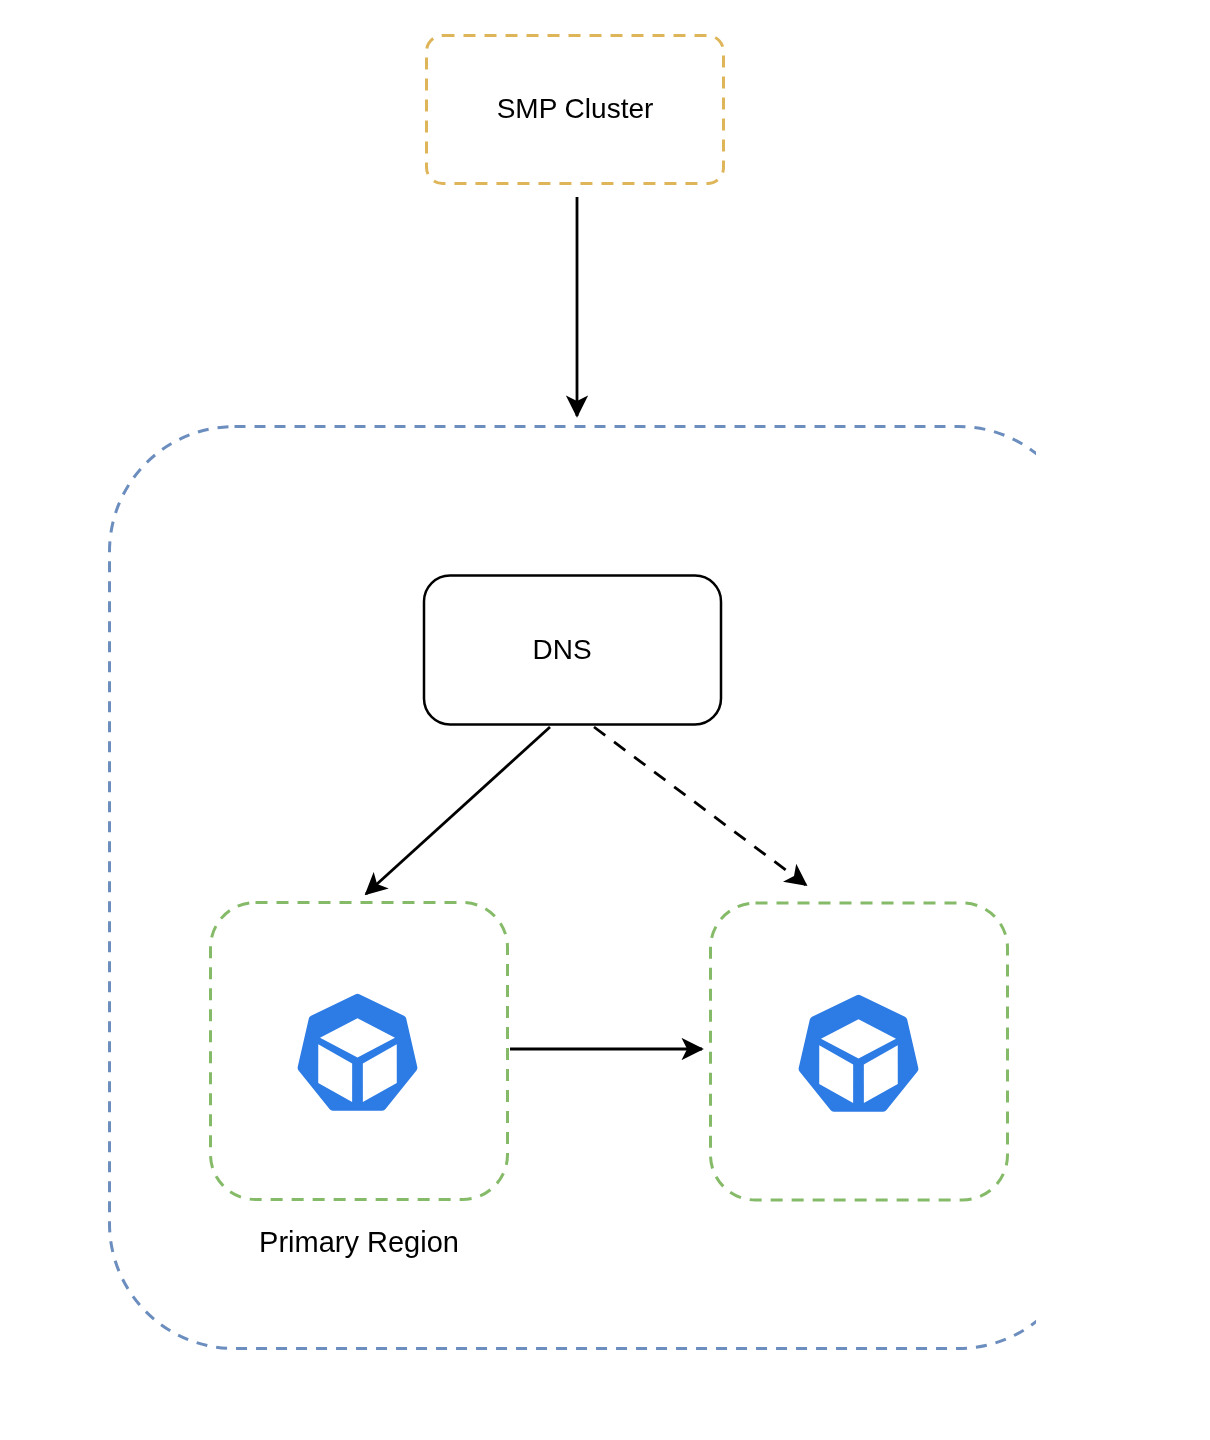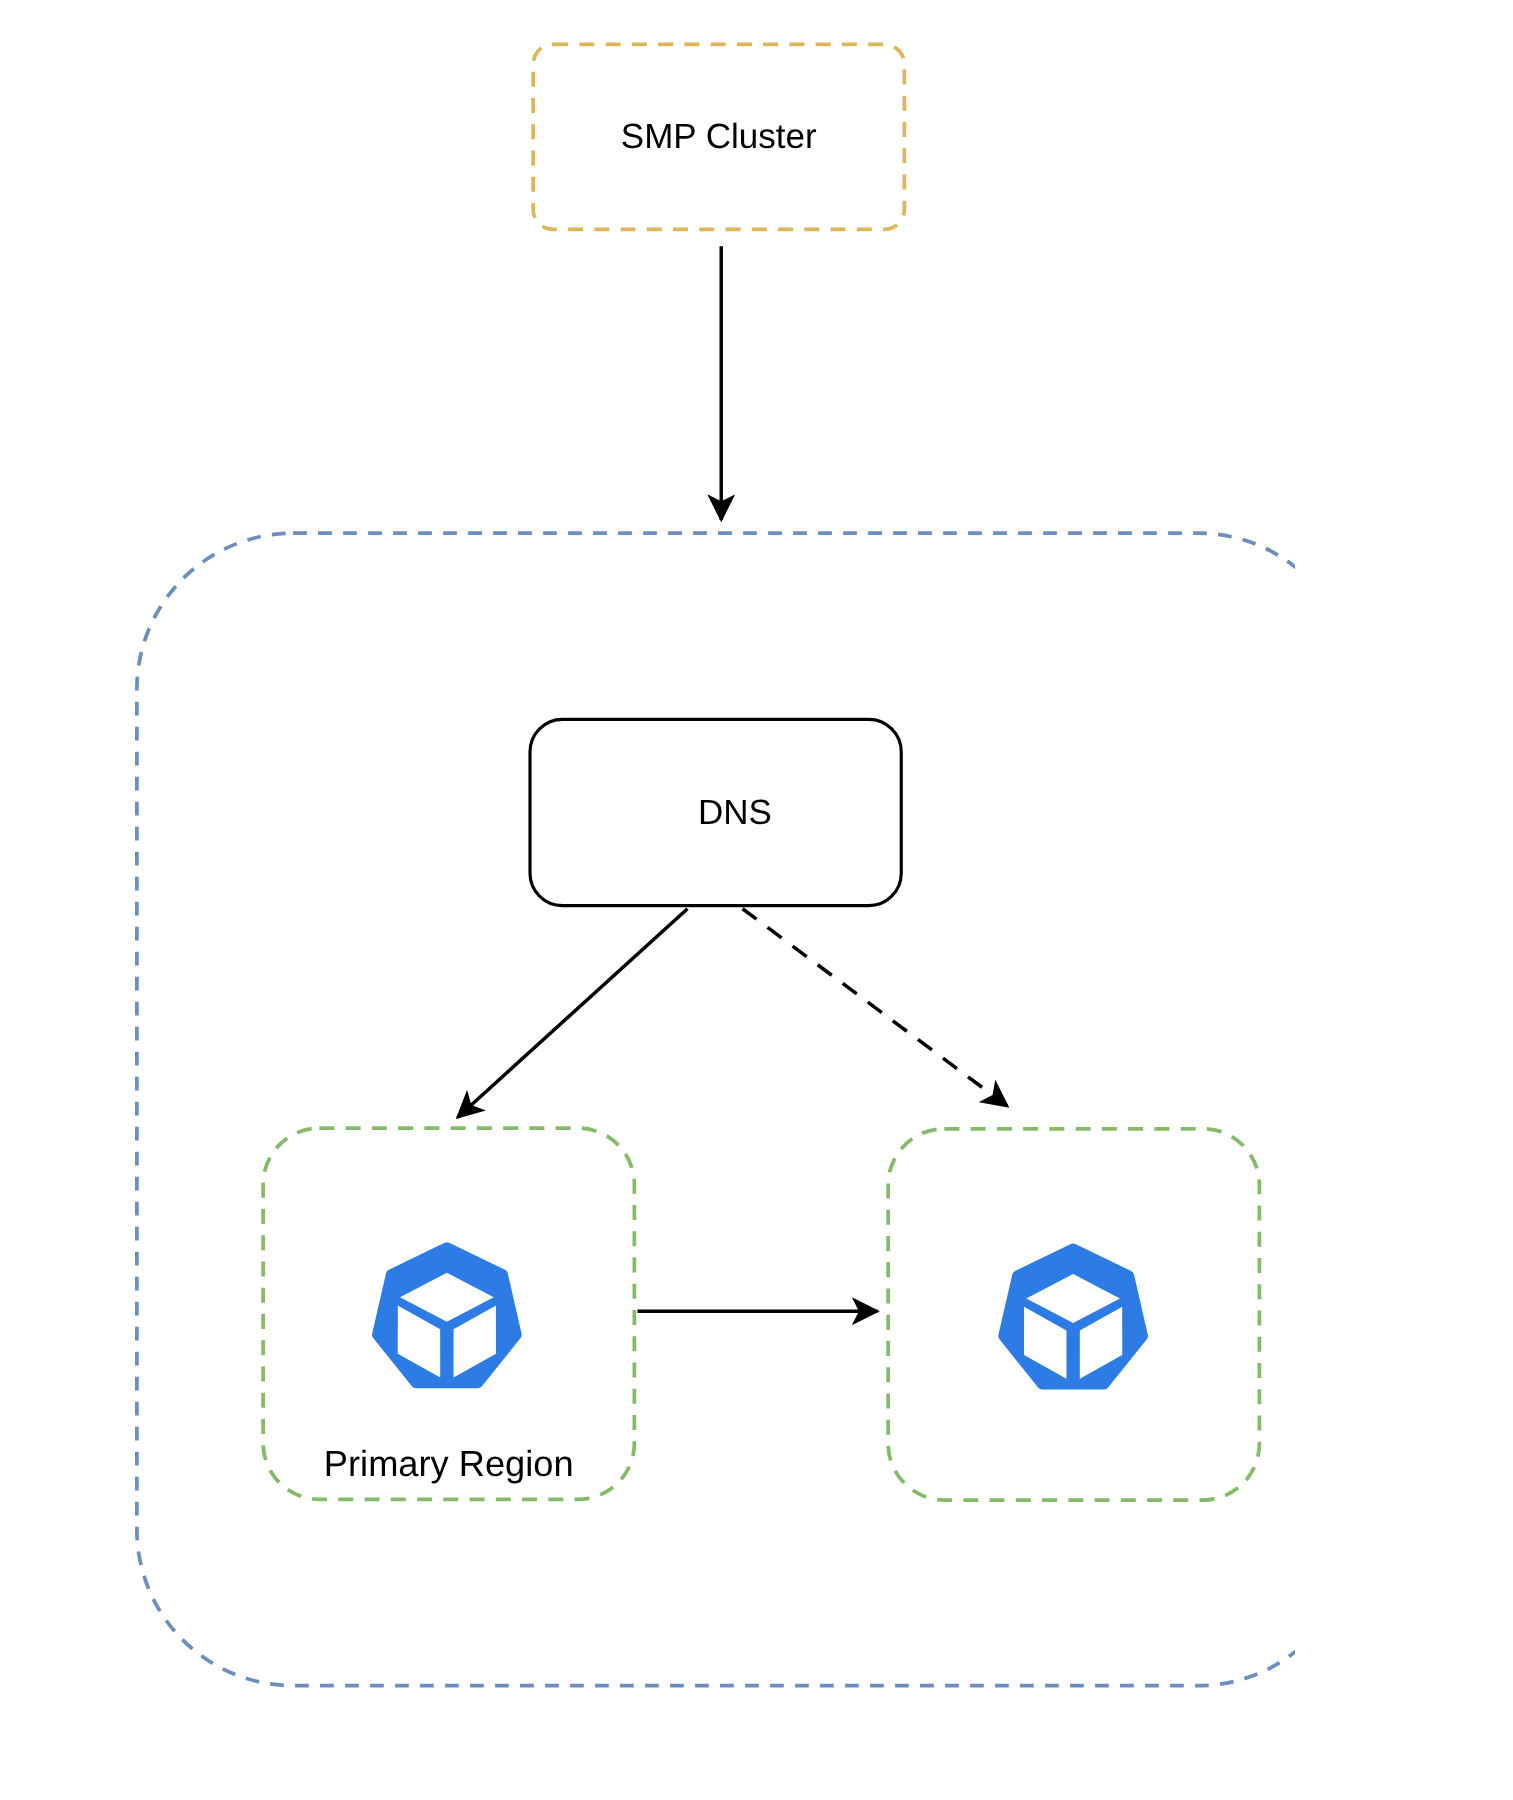--- a/index.html
+++ b/index.html
@@ -72,22 +72,22 @@
     display: flex;
     align-items: center;
     justify-content: center;
     text-align: center;
     color: #000000;
     font-size: 28px;
     line-height: 1.2;
     white-space: nowrap;
   }
   .lbl-smp    { left: 425px; top: 34px;  width: 300px; height: 150px; }
-  .lbl-dns    { left: 438px; top: 574px; width: 300px; height: 152px; }
-  .lbl-primary   { left: 209px; top: 1152px; width: 300px; height: 40px; font-size: 29px; }
+  .lbl-dns    { left: 412px; top: 574px; width: 300px; height: 152px; }
+  .lbl-primary   { left: 209px; top: 1222px; width: 300px; height: 40px; font-size: 29px; }
   .lbl-secondary { left: 709px; top: 1214px; width: 300px; height: 40px; font-size: 29px; }
 </style>
 </head>
 <body>
 
 <div class="canvas">
 
   <svg class="diagram-svg" viewBox="0 0 1210 1440" xmlns="http://www.w3.org/2000/svg">
     <defs>
       <marker id="arrowhead" viewBox="0 0 12 12" refX="11" refY="6" markerWidth="8" markerHeight="8" orient="auto-start-reverse" markerUnits="strokeWidth">

